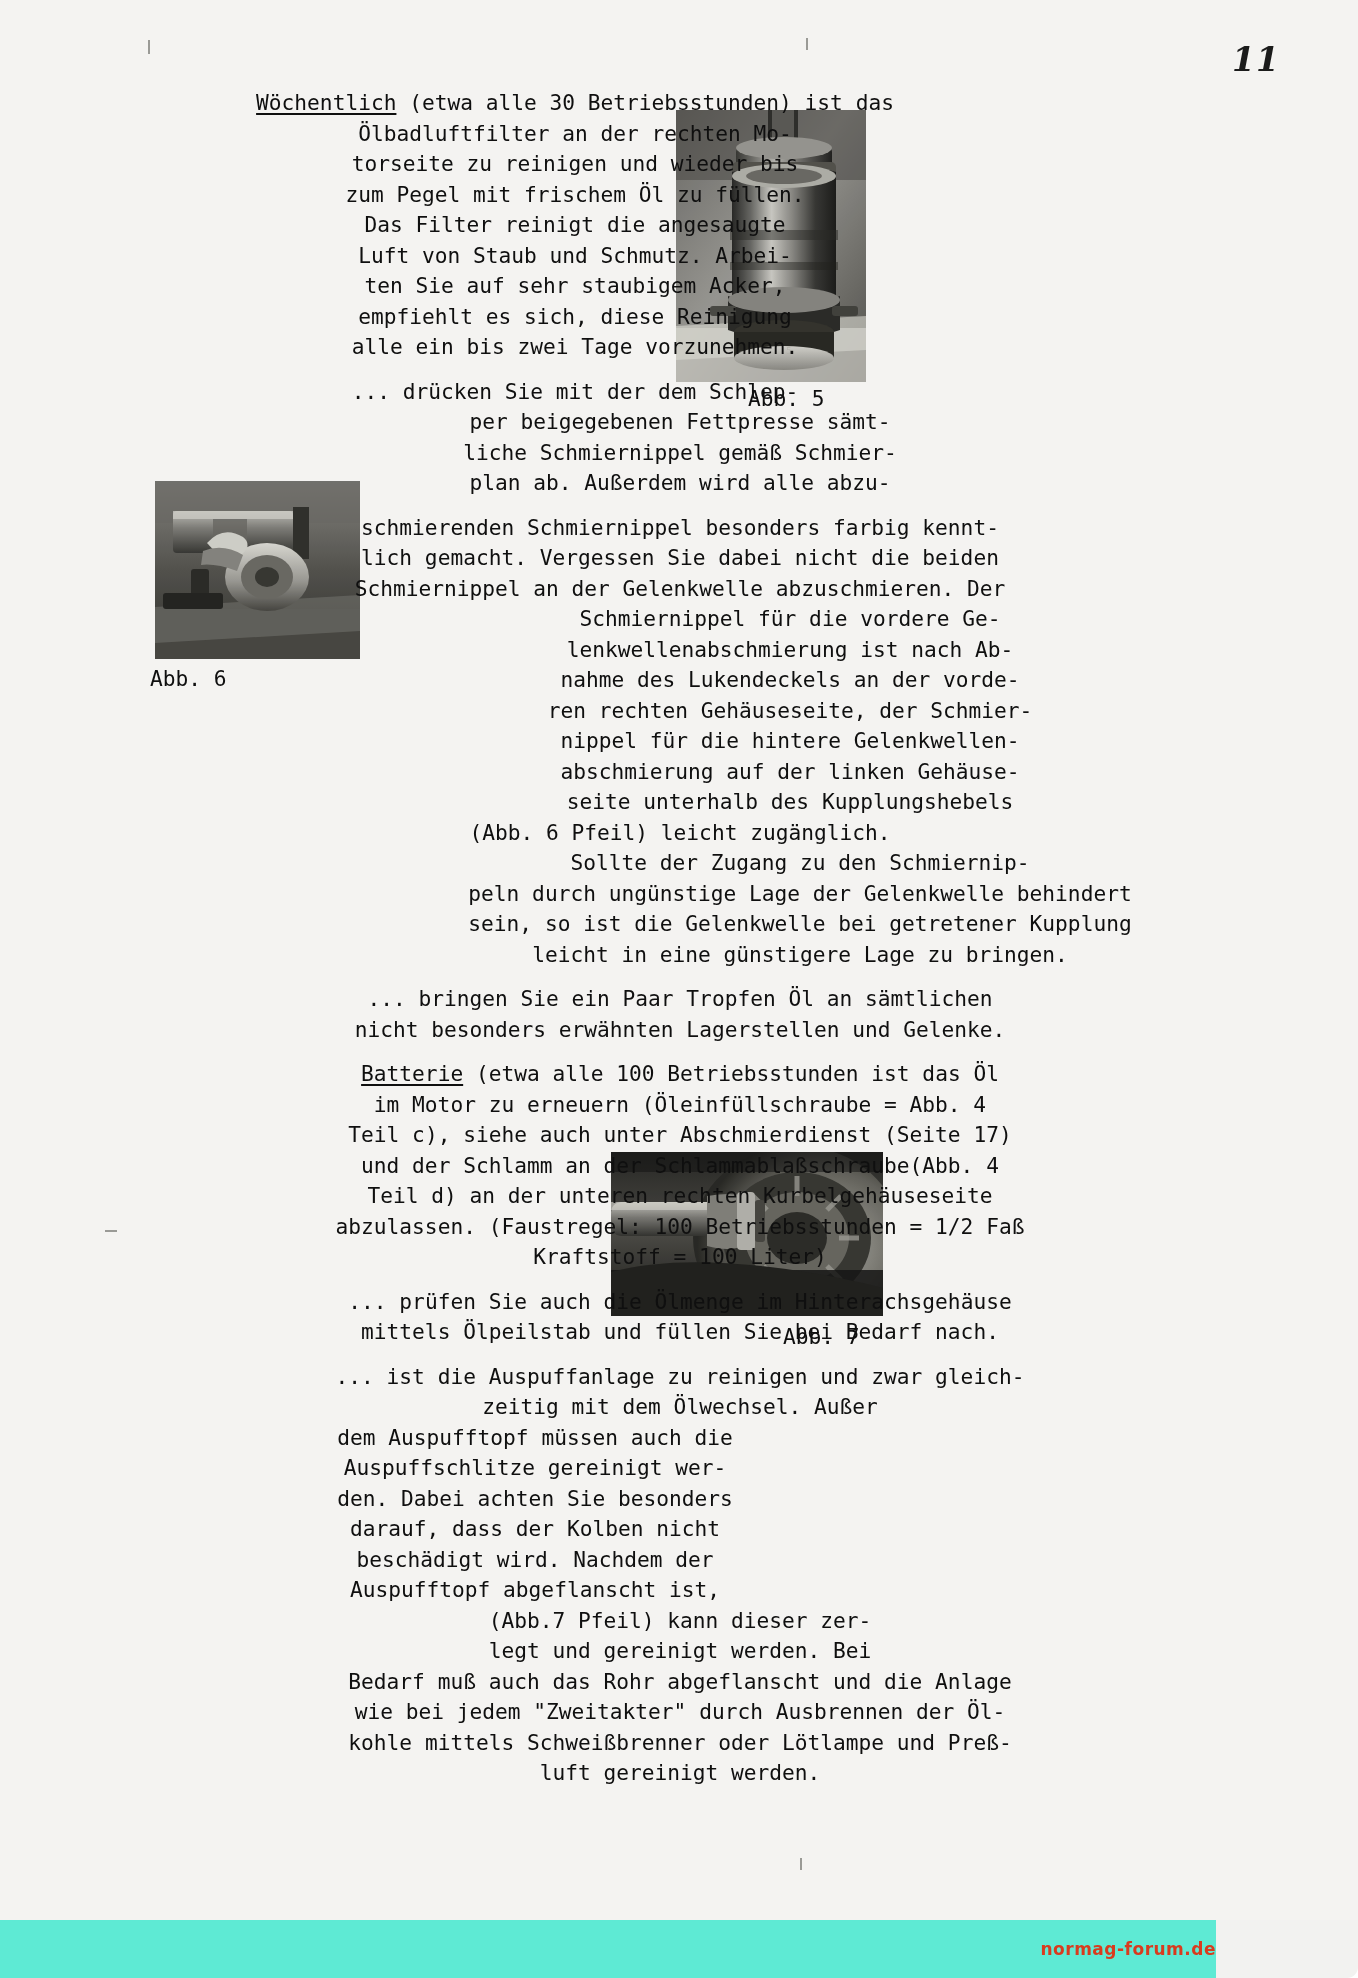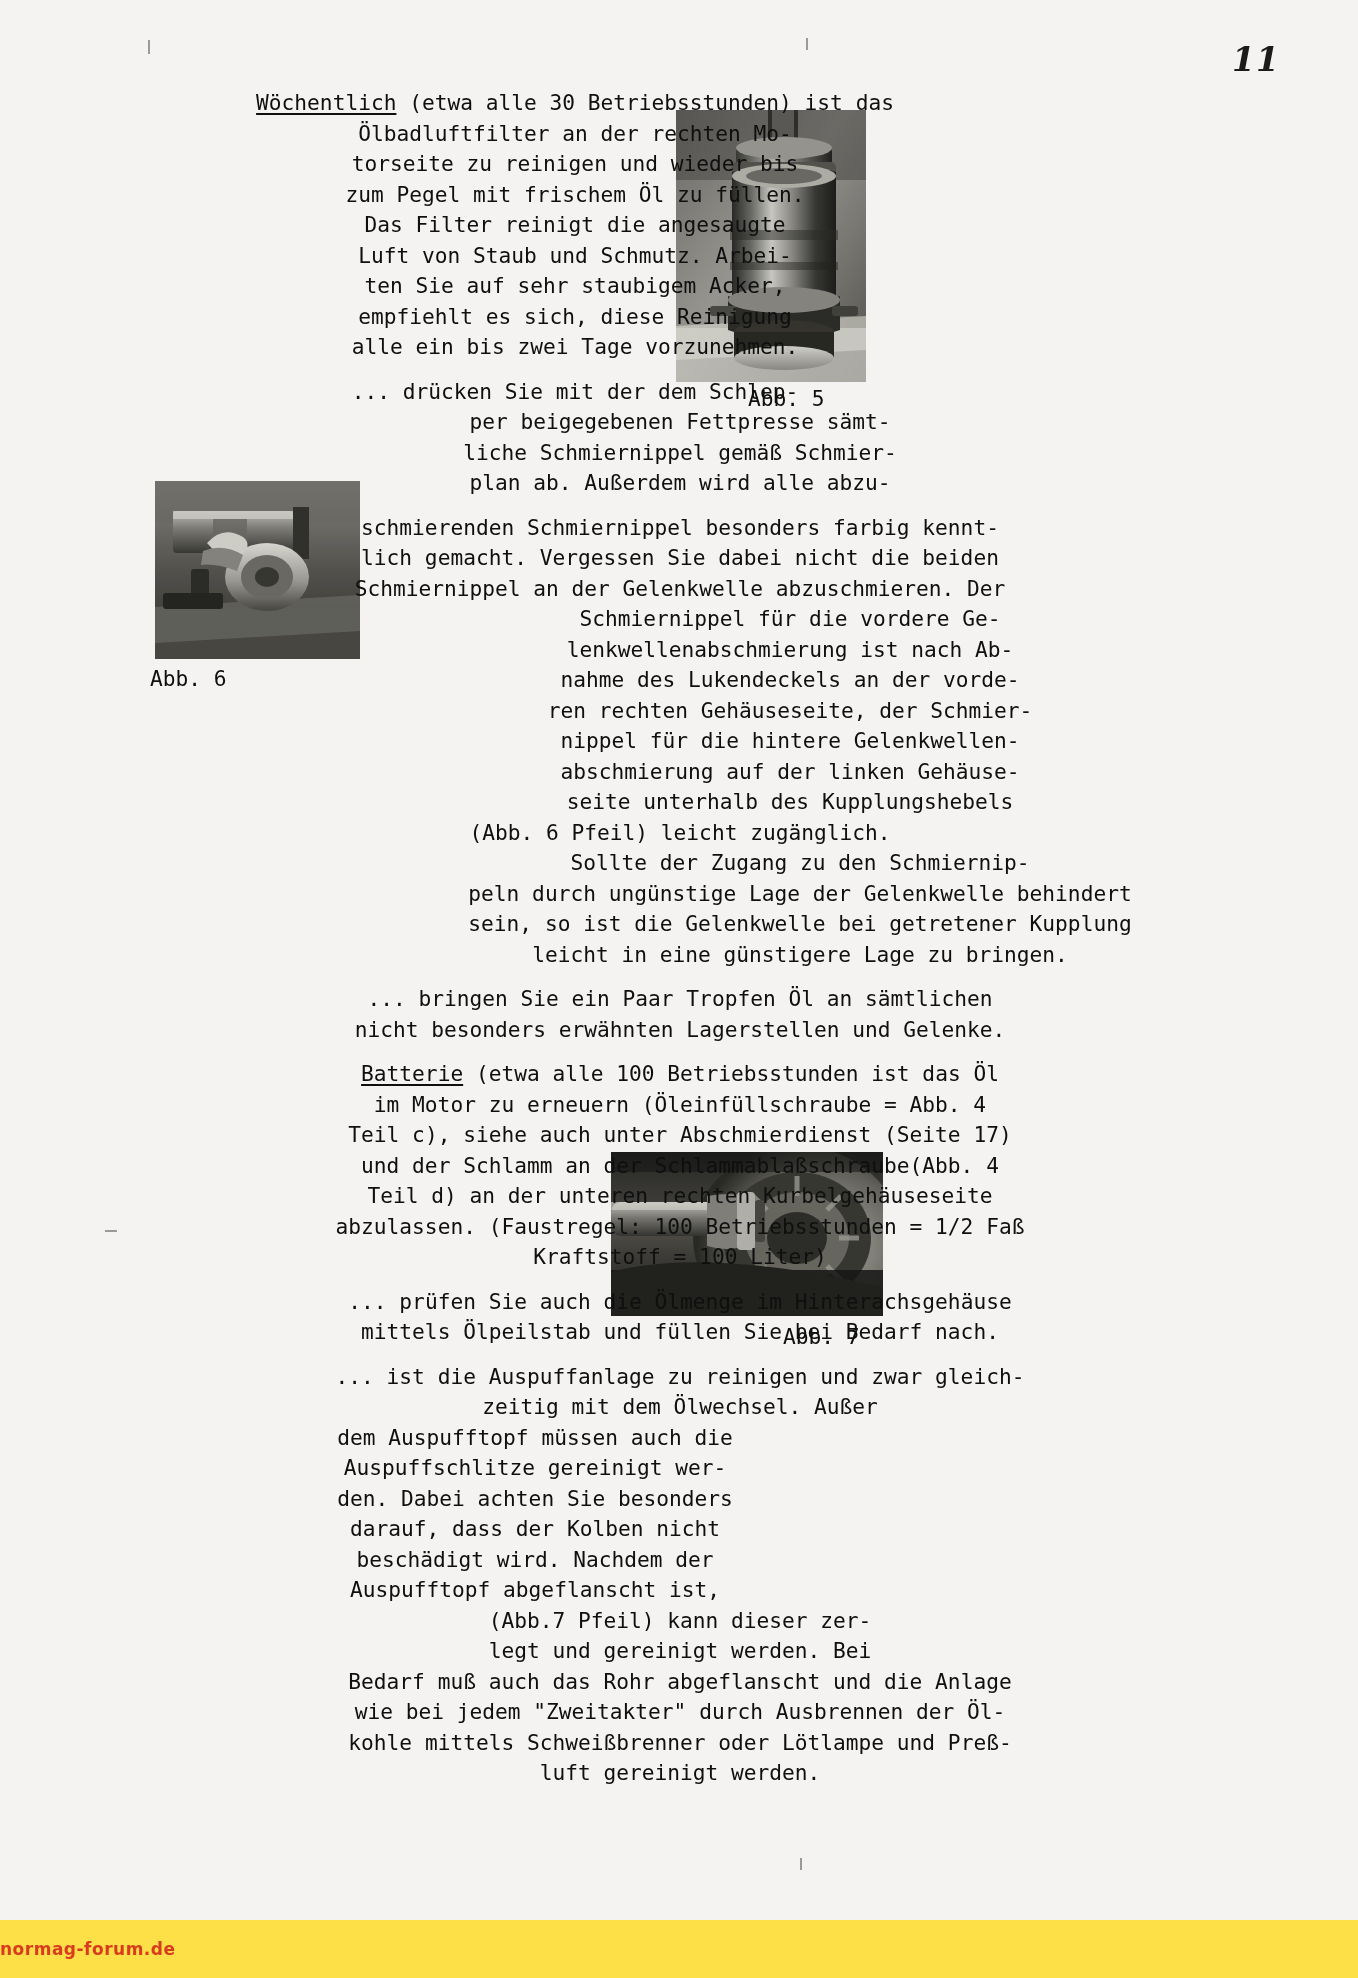--- a/index.html
+++ b/index.html
@@ -113,26 +113,26 @@
     float: right;
     width: 290px;
     height: 180px;
   }
   .clr { clear: both; }
 
   .footer {
     position: absolute;
     left: 0;
     top: 1920px;
-    width: 1358px;
+    width: 1216px;
     height: 58px;
-    background: #fde047;
+    background: #5eead4;
     display: flex;
     align-items: center;
-    justify-content: flex-start;
+    justify-content: flex-end;
   }
   .footer-text {
     font-family: "DejaVu Sans", sans-serif;
     font-size: 17px;
     font-weight: bold;
     color: #d93b1e;
     letter-spacing: 0.5px;
   }
   .tickmark {
     position: absolute;

